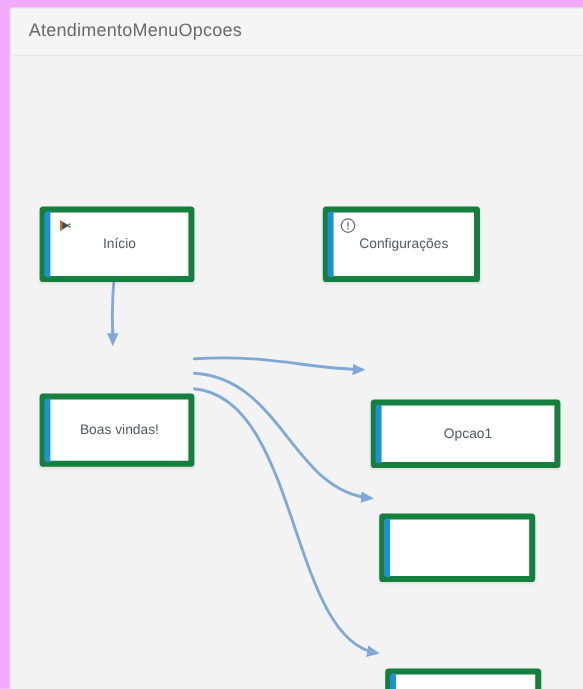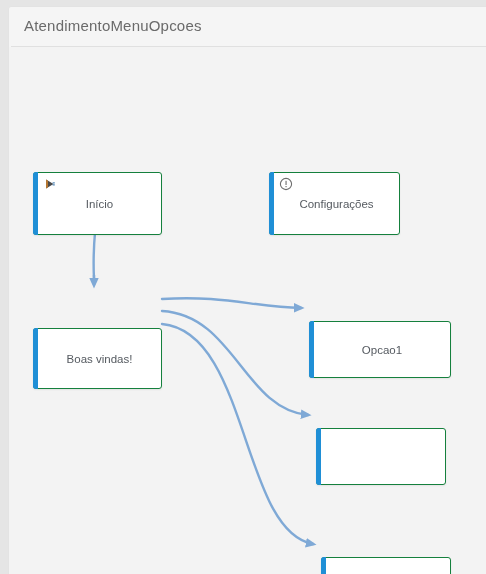--- a/index.html
+++ b/index.html
@@ -12,21 +12,21 @@
     height: 574px;
     font-family: "Liberation Sans", sans-serif;
     overflow: hidden;
   }
 
   #app {
     position: absolute;
     left: 0; top: 0;
     width: 486px;
     height: 574px;
-    background: #e5e5e5;
+    background: #f0abfc;
   }
 
   
   .panel {
     position: absolute;
     left: 8px;
     top: 6px;
     width: 486px;          
     height: 572px;
     background: #f5f5f5;
@@ -86,21 +86,21 @@
     left: 0; top: 0;
     width: 486px;
     height: 534px;
     pointer-events: none;
   }
 
   
   .node {
     position: absolute;
     background: #ffffff;
-    border: 1px solid #15803d;
+    border: 5px solid #15803d;
     border-radius: 3px;
     box-sizing: border-box;
     box-shadow: 0 1px 2px rgba(0,0,0,0.07);
   }
   .node-accent {
     position: absolute;
     left: -1px;
     top: -1px;
     width: 5px;
     height: calc(100% + 2px);
@@ -130,21 +130,21 @@
     top: 4px;
     width: 14px;
     height: 14px;
   }
   .icon-play svg, .icon-warn svg { display: block; }
 
   
   #node-inicio      { left: 24px;  top: 125px; width: 129px; height: 63px; }
   #node-config      { left: 260px; top: 125px; width: 131px; height: 63px; }
   #node-boasvindas  { left: 24px;  top: 281px; width: 129px; height: 61px; }
-  #node-opcao1      { left: 300px; top: 274px; width: 142px; height: 57px; }
+  #node-opcao1      { left: 300px; top: 286px; width: 158px; height: 57px; }
   #node-opcao2      { left: 307px; top: 381px; width: 130px; height: 57px; }
   #node-erro        { left: 312px; top: 510px; width: 130px; height: 58px; }
 </style>
 </head>
 <body>
 
 <div id="app">
 
   <div class="panel">
 

